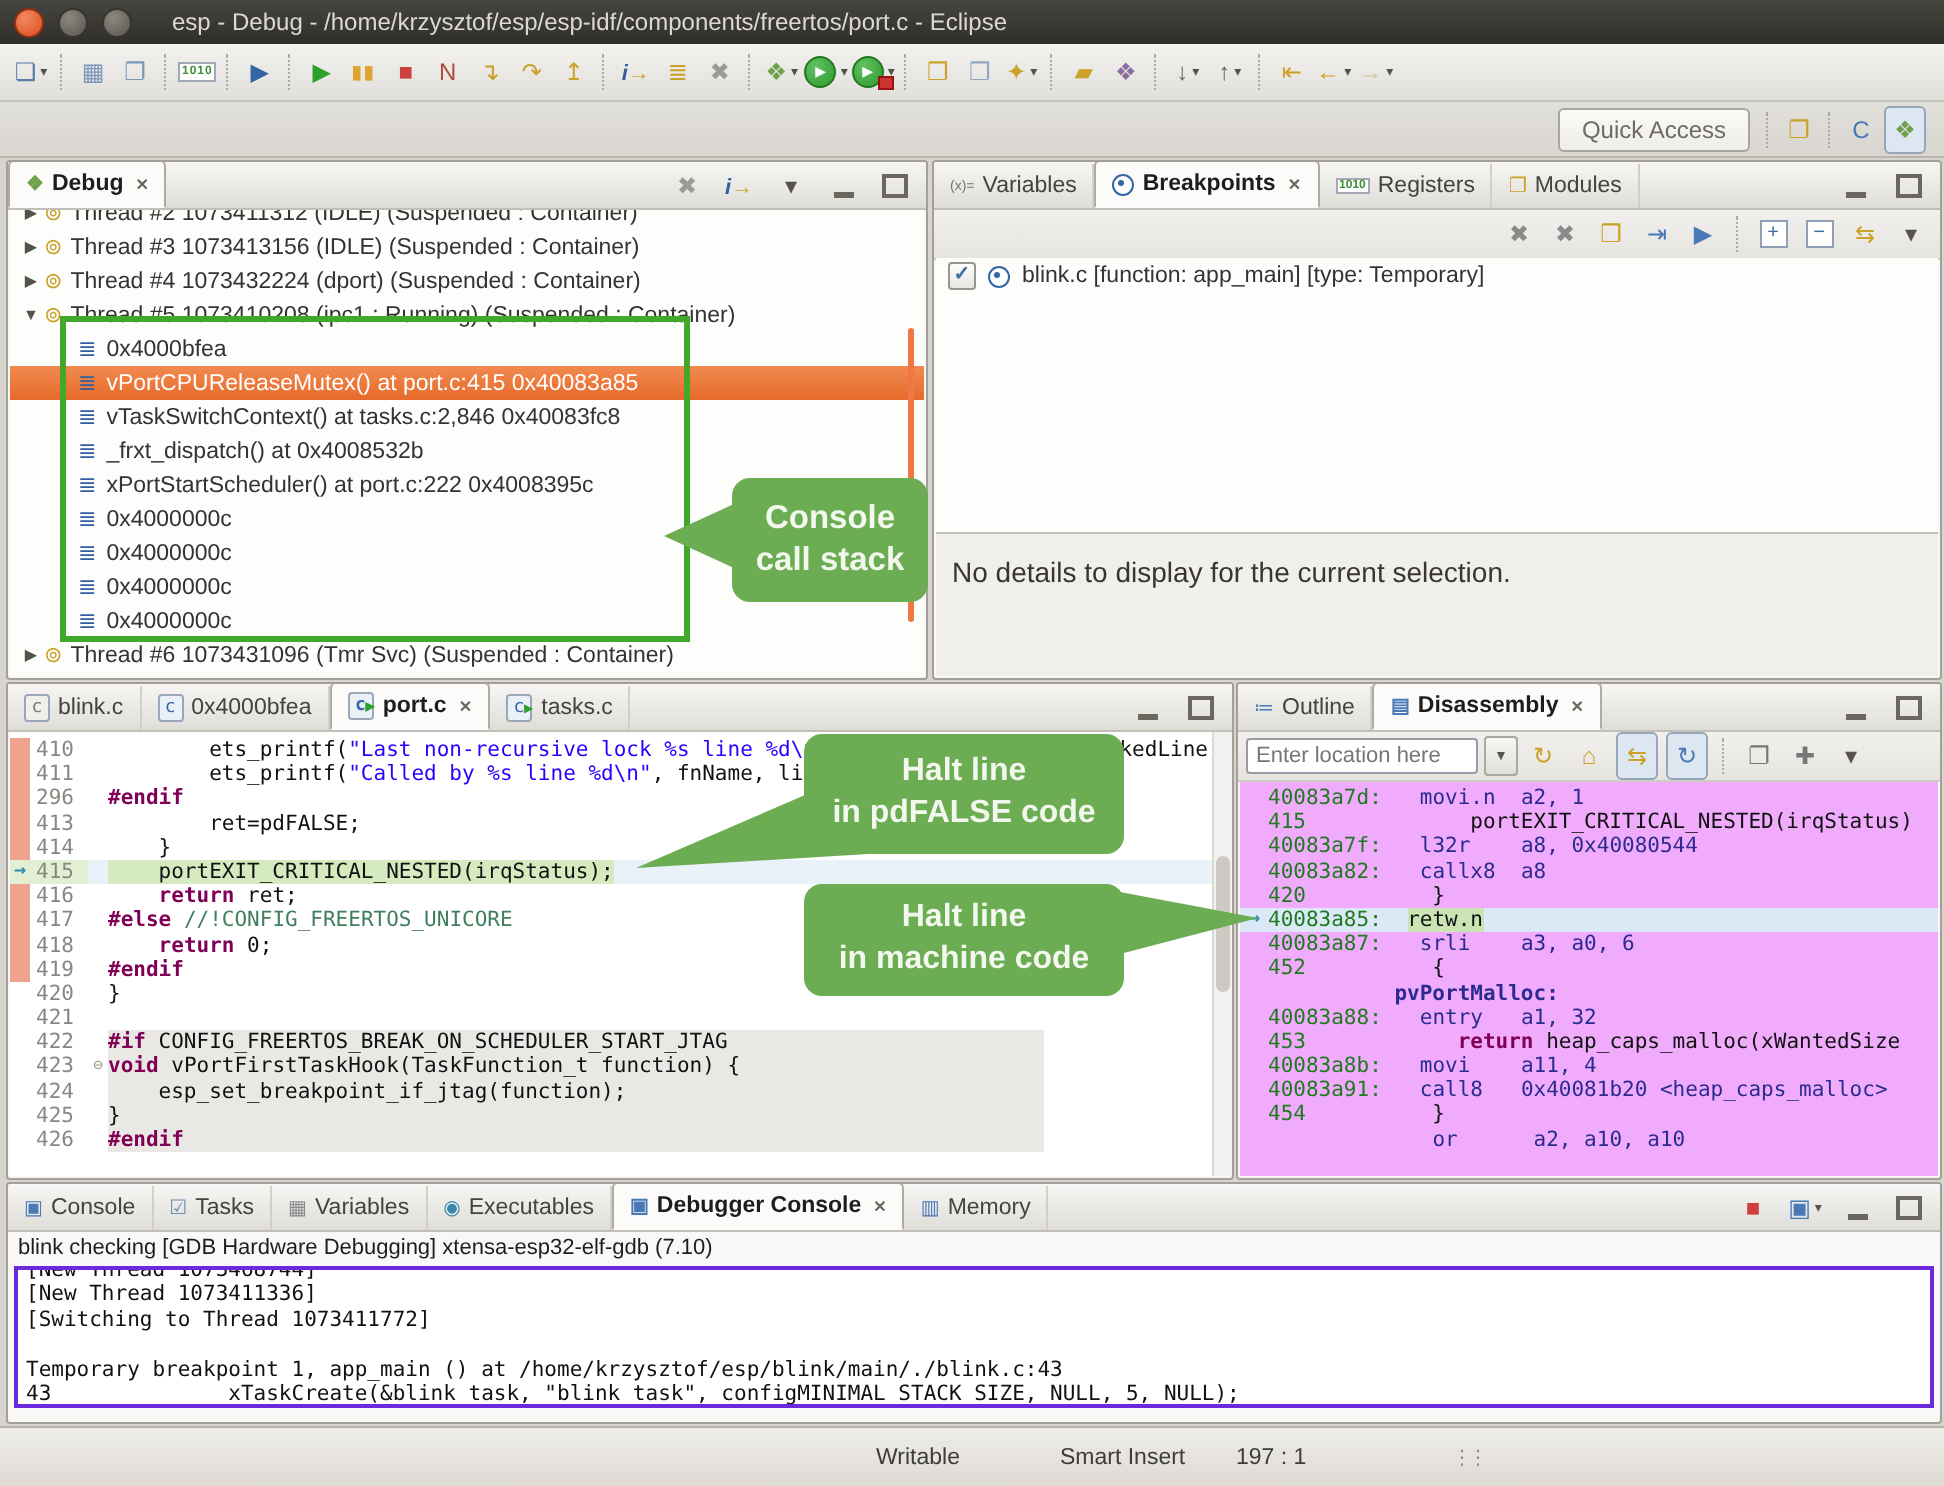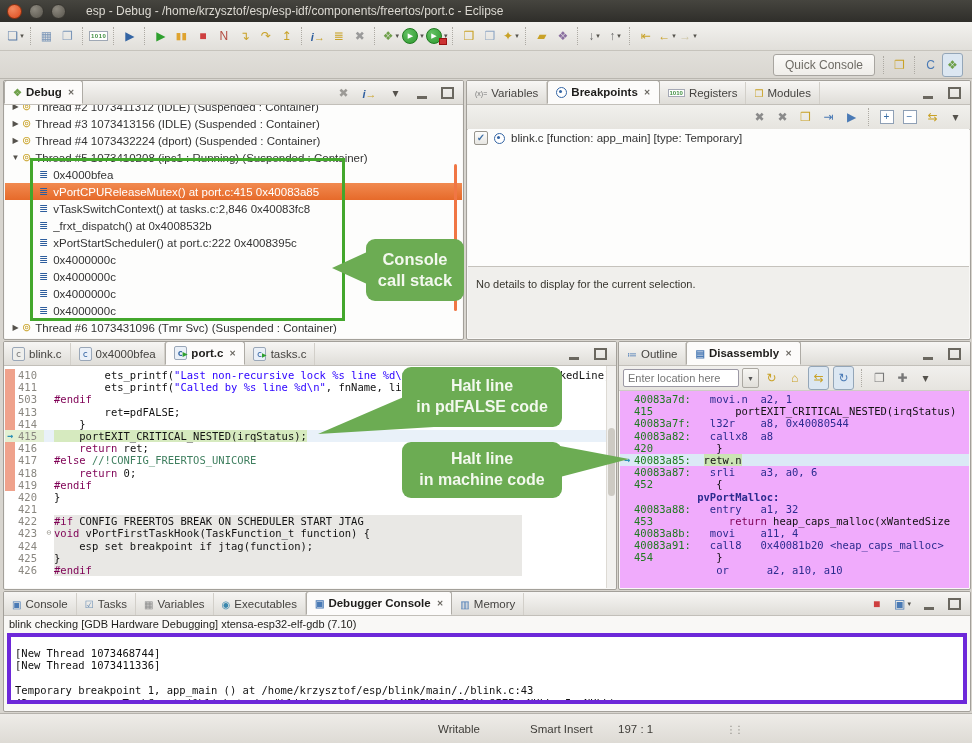--- a/index.html
+++ b/index.html
@@ -78,58 +78,58 @@
 
   
   .bpbody{position:absolute;left:1px;right:1px;top:48px;bottom:73px;background:#FDFDFC;font-size:11.5px;color:#333}
   .bprow{height:18px;display:flex;align-items:center;padding-left:6px;gap:6px}
   .cb{width:12px;height:12px;border:1px solid #98958D;border-radius:2px;flex:none;
     background:linear-gradient(#FDFDFC,#E7E6E2);color:#3D6EA5;font-size:10px;font-weight:bold;
     display:flex;align-items:center;justify-content:center;line-height:1}
   .bpi{width:9px;height:9px;border-radius:50%;border:1px solid #3465A4;background:#fff;flex:none;position:relative}
   .bpi::after{content:"";position:absolute;left:2px;top:2px;width:3px;height:3px;background:#3465A4;border-radius:50%}
   .bpdetails{position:absolute;left:1px;right:1px;bottom:1px;height:72px;background:#F0EFEC;
-    border-top:1px solid #C5C2BC;font-size:11px;color:#38362F;padding:11px 8px;box-sizing:border-box}
+    border-top:1px solid #C5C2BC;font-size:14px;color:#38362F;padding:11px 8px;box-sizing:border-box}
 
   
   .ed{position:absolute;left:1px;right:1px;top:24px;bottom:1px;background:#FFFFFF;
     font-family:"DejaVu Sans Mono",monospace;font-size:10.5px;overflow:hidden;padding-top:3px}
   .eline{height:12.2px;line-height:12.2px;display:flex;white-space:pre}
   .em{width:10px;flex:none;text-align:center;position:relative}
   .em.sal{background:#EFA28C}
   .en{width:26px;flex:none;color:#8A8780;padding-left:3px}
   .ef{width:10px;flex:none;color:#9B988F;font-size:8px;line-height:12.2px;text-align:center}
   .ec{flex:1}
   .eline.cur{background:#E9F1F9}
   .eline.cur .em,.eline.cur .en{background:#E3EFD2}
   .ipa{color:#2C8FB5;font-weight:bold;font-size:10px}
   .curspan{background:#D6EABF}
   .eline.gray .ec{background:linear-gradient(to right,#E9E8E5 468px,transparent 468px)}
-  .sp{color:#111}.sk{color:#7F0055;font-weight:normal}.ss{color:#2A00FF}.sc{color:#3F7F5F}
+  .sp{color:#111}.sk{color:#7F0055;font-weight:bold}.ss{color:#2A00FF}.sc{color:#3F7F5F}
   .sa{color:#1F7A1F}.so{color:#2B2B8F}.sf{color:#2B2B8F;font-weight:bold}
   .esb{position:absolute;right:0;top:24px;bottom:1px;width:9px;background:#F2F1EF;border-left:1px solid #DDDAD4}
   .esbt{position:absolute;left:1px;right:1px;top:62px;height:68px;background:#CDCAC3;border-radius:4px}
 
   
   .locin{width:106px;height:16px;border:1px solid #9C99A5;border-radius:2px;font-size:11px;padding:0 4px;
     color:#555;background:#fff;font-family:"Liberation Sans",sans-serif}
   .locdd{width:15px;height:18px;border:1px solid #ABA8A2;background:linear-gradient(#F7F6F3,#E1DFDA);
     font-size:7px;display:flex;align-items:center;justify-content:center;color:#555;border-radius:2px;margin-left:1px}
   .dz{position:absolute;left:1px;right:1px;top:49px;bottom:1px;background:#f0abfc;
     font-family:"DejaVu Sans Mono",monospace;font-size:10.5px;overflow:hidden;padding-top:2px}
   .dline{height:12.2px;line-height:12.2px;display:flex;white-space:pre}
   .dg{width:14px;flex:none;text-align:center}
   .dc{flex:1}
   .dline.cur{background:#DBE9F6}
   .hlspan{background:#CBE4B4;color:#111}
 
   
   .chead{position:absolute;top:26px;left:5px;font-size:11px;color:#1E1D1B;white-space:nowrap}
-  .cbox{position:absolute;left:3px;right:3px;top:41px;bottom:7px;background:#fff;border:4px solid #6d28d9;
-    overflow:hidden;font-family:"DejaVu Sans Mono",monospace;font-size:10.5px;padding:16px 4px;box-sizing:border-box}
+  .cbox{position:absolute;left:3px;right:3px;top:41px;bottom:7px;background:#fff;border:2px solid #6d28d9;
+    overflow:hidden;font-family:"DejaVu Sans Mono",monospace;font-size:10.5px;padding:0 4px;box-sizing:border-box}
   .cin{margin-top:-6px}
   .cline{height:12.4px;line-height:12.4px;white-space:pre;color:#111}
 
   
   .status{position:absolute;left:0;right:0;top:713px;height:30px;
     background:linear-gradient(#EEECE8,#DDDAD4);border-top:1px solid #B5B2AC;
     display:flex;align-items:center;font-size:11.5px;color:#3E3C38}
   .ssp{width:438px;flex:none}
   .scell{flex:none;white-space:nowrap}
   .grip{color:#8E8B85;font-size:10px;letter-spacing:-2px;margin-left:48px}
@@ -252,21 +252,21 @@
         <span class="tbi" style="color: rgb(201, 162, 39);">←</span>
         <span class="dd">▾</span>
       </span>
       <span class="tbtn">
         <span class="tbi" style="color: rgb(205, 197, 165);">→</span>
         <span class="dd">▾</span>
       </span>
     </div>
 
   <div class="toolbar2">
-    <span class="qa">Quick Console</span>
+    <span class="qa">Quick Access</span>
     <span class="tsep"></span>
     <span id="perspective-bar" style="display:flex;align-items:center">
         <span class="tbtn">
           <span class="tbi" style="color: rgb(201, 162, 39);">❐</span>
         </span>
         <span class="tsep"></span>
         <span class="tbtn">
           <span class="tbi" style="color: rgb(74, 122, 181);">C</span>
         </span>
         <span class="tbtn pressedbtn">
@@ -465,21 +465,21 @@
             <span class="wmin"></span>
           </span>
           <span class="tbtn">
             <span class="wmax"></span>
           </span>
         </span>
     </div>
     <div class="ed" id="ed-lines">
         <div class="eline"><span class="em sal"></span><span class="en">410</span><span class="ef"></span><span class="ec"><span class="sp">        ets_printf(</span><span class="ss">"Last non-recursive lock %s line %d\n"</span><span class="sp">, lastLockedFn, lastLockedLine);</span></span></div>
         <div class="eline"><span class="em sal"></span><span class="en">411</span><span class="ef"></span><span class="ec"><span class="sp">        ets_printf(</span><span class="ss">"Called by %s line %d\n"</span><span class="sp">, fnName, line);</span></span></div>
-        <div class="eline"><span class="em sal"></span><span class="en">503</span><span class="ef"></span><span class="ec"><span class="sk">#endif</span></span></div>
+        <div class="eline"><span class="em sal"></span><span class="en">296</span><span class="ef"></span><span class="ec"><span class="sk">#endif</span></span></div>
         <div class="eline"><span class="em sal"></span><span class="en">413</span><span class="ef"></span><span class="ec"><span class="sp">        ret=pdFALSE;</span></span></div>
         <div class="eline"><span class="em sal"></span><span class="en">414</span><span class="ef"></span><span class="ec"><span class="sp">    }</span></span></div>
         <div class="eline cur"><span class="em sal ipa">→</span><span class="en">415</span><span class="ef"></span><span class="ec"><span class="curspan"><span class="sp">    portEXIT_CRITICAL_NESTED(irqStatus);</span></span></span></div>
         <div class="eline"><span class="em sal"></span><span class="en">416</span><span class="ef"></span><span class="ec"><span class="sp">    </span><span class="sk">return</span><span class="sp"> ret;</span></span></div>
         <div class="eline"><span class="em sal"></span><span class="en">417</span><span class="ef"></span><span class="ec"><span class="sk">#else</span><span class="sp"> </span><span class="sc">//!CONFIG_FREERTOS_UNICORE</span></span></div>
         <div class="eline"><span class="em sal"></span><span class="en">418</span><span class="ef"></span><span class="ec"><span class="sp">    </span><span class="sk">return</span><span class="sp"> 0;</span></span></div>
         <div class="eline"><span class="em sal"></span><span class="en">419</span><span class="ef"></span><span class="ec"><span class="sk">#endif</span></span></div>
         <div class="eline"><span class="em"></span><span class="en">420</span><span class="ef"></span><span class="ec"><span class="sp">}</span></span></div>
         <div class="eline"><span class="em"></span><span class="en">421</span><span class="ef"></span><span class="ec"></span></div>
         <div class="eline gray"><span class="em"></span><span class="en">422</span><span class="ef"></span><span class="ec"><span class="sk">#if</span><span class="sp"> CONFIG_FREERTOS_BREAK_ON_SCHEDULER_START_JTAG</span></span></div>
@@ -603,20 +603,21 @@
           <span class="tbtn">
             <span class="wmax"></span>
           </span>
         </span>
     </div>
     <div class="chead">blink checking [GDB Hardware Debugging] xtensa-esp32-elf-gdb (7.10)</div>
     <div class="cbox">
       <div class="cin" id="cs-lines">
           <div class="cline">[New Thread 1073468744]</div>
           <div class="cline">[New Thread 1073411336]</div>
+          <div class="cline">[Switching to Thread 1073411772]</div>
           <div class="cline"></div>
           <div class="cline">Temporary breakpoint 1, app_main () at /home/krzysztof/esp/blink/main/./blink.c:43</div>
           <div class="cline">43              xTaskCreate(&amp;blink_task, "blink_task", configMINIMAL_STACK_SIZE, NULL, 5, NULL);</div>
         </div>
     </div>
   </div>
 
   <div class="status">
     <span class="ssp"></span>
     <span class="scell" style="width:92px">Writable</span>

